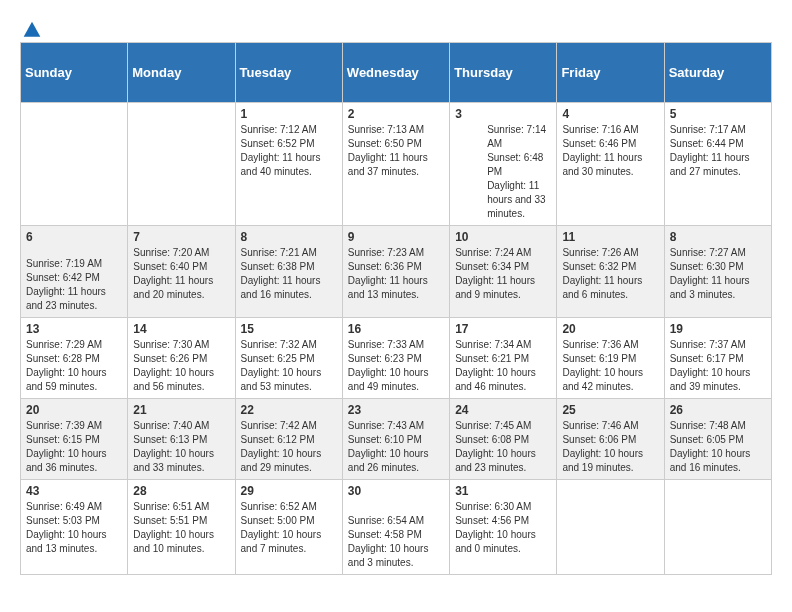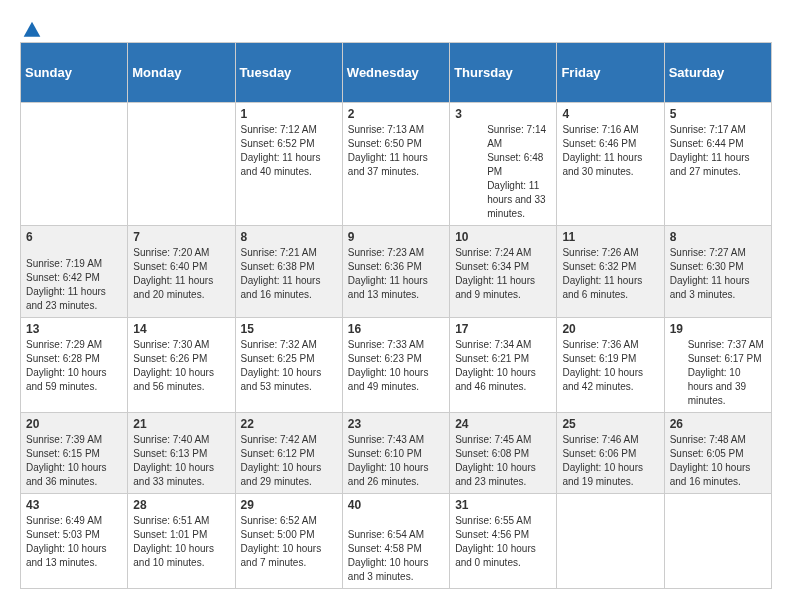--- a/index.html
+++ b/index.html
@@ -239,21 +239,21 @@
 Daylight: 10 hours and 46 minutes.</div>
         </td>
         <td>
           <span class="day-number">20</span>
           <div class="day-info" style="white-space: pre-line;">Sunrise: 7:36 AM
 Sunset: 6:19 PM
 Daylight: 10 hours and 42 minutes.</div>
         </td>
         <td>
           <span class="day-number">19</span>
-          <div class="day-info" style="white-space: pre-line; margin-left: 18px;">Sunrise: 7:37 AM
+          <div class="day-info" style="white-space: pre-line;">Sunrise: 7:37 AM
 Sunset: 6:17 PM
 Daylight: 10 hours and 39 minutes.</div>
         </td>
       </tr>
       <tr>
         <td>
           <span class="day-number">20</span>
           <div class="day-info" style="white-space: pre-line;">Sunrise: 7:39 AM
 Sunset: 6:15 PM
 Daylight: 10 hours and 36 minutes.</div>
@@ -298,38 +298,38 @@
       <tr>
         <td>
           <span class="day-number">43</span>
           <div class="day-info" style="white-space: pre-line;">Sunrise: 6:49 AM
 Sunset: 5:03 PM
 Daylight: 10 hours and 13 minutes.</div>
         </td>
         <td>
           <span class="day-number">28</span>
           <div class="day-info" style="white-space: pre-line;">Sunrise: 6:51 AM
-Sunset: 1:01 PM
+Sunset: 5:51 PM
 Daylight: 10 hours and 10 minutes.</div>
         </td>
         <td>
           <span class="day-number">29</span>
           <div class="day-info" style="white-space: pre-line;">Sunrise: 6:52 AM
 Sunset: 5:00 PM
 Daylight: 10 hours and 7 minutes.</div>
         </td>
         <td>
-          <span class="day-number">40</span>
+          <span class="day-number">30</span>
           <div class="day-info" style="white-space: pre-line; margin-top: 16px;">Sunrise: 6:54 AM
 Sunset: 4:58 PM
 Daylight: 10 hours and 3 minutes.</div>
         </td>
         <td>
           <span class="day-number">31</span>
-          <div class="day-info" style="white-space: pre-line;">Sunrise: 6:55 AM
+          <div class="day-info" style="white-space: pre-line;">Sunrise: 6:30 AM
 Sunset: 4:56 PM
 Daylight: 10 hours and 0 minutes.</div>
         </td>
         <td class="empty-cell"></td>
         <td class="empty-cell"></td>
       </tr>
     </tbody>
 </table>
 
 </body></html>

